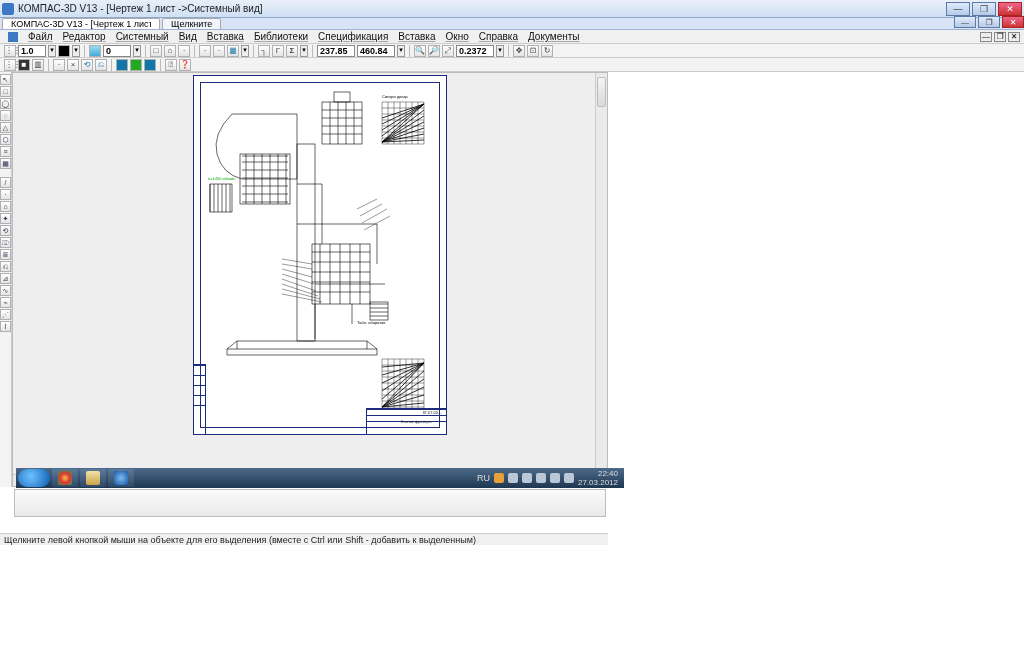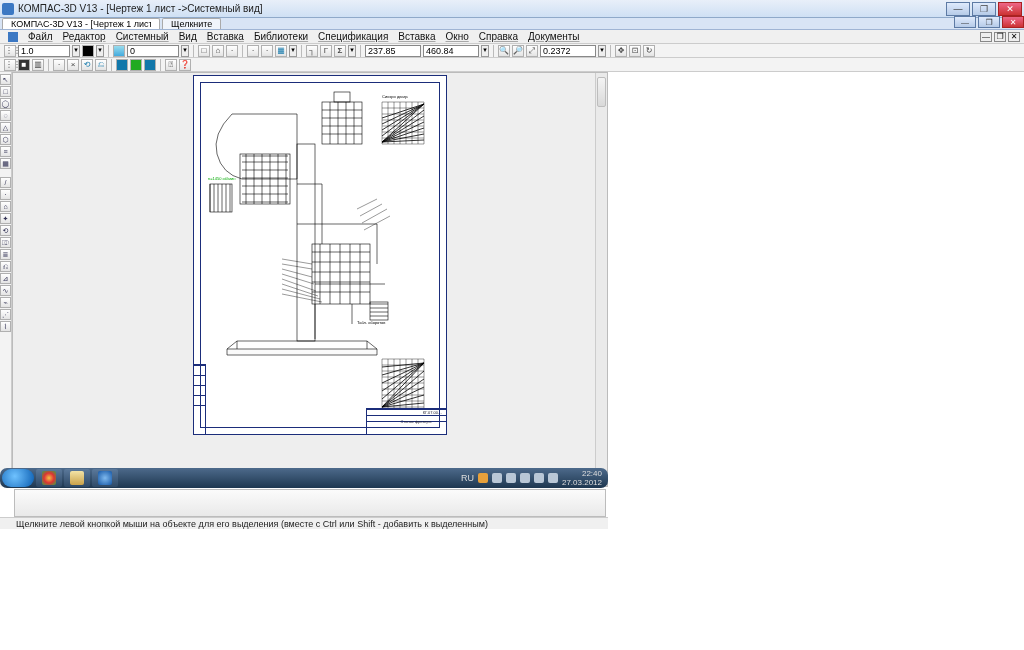--- a/index.html
+++ b/index.html
@@ -16,38 +16,38 @@
   .tab { font-size:9px; padding:0 8px; background:#fff; border:1px solid #aaa; border-bottom:none; height:11px; display:flex; align-items:center; border-radius:2px 2px 0 0; margin-right:2px;}
   .tab2 { background:#f0f4fb;}
   .menubar { height:14px; background:#f0f0f0; display:flex; align-items:center; padding-left:8px; gap:2px; border-bottom:1px solid #ccc;}
   .menubar .sysicon { width:10px; height:10px; background:#3c78c3; margin-right:4px;}
   .menuitem { font-size:10px; text-decoration:underline; text-decoration-color:rgba(0,0,0,0.3); padding:0 4px; cursor:default; color:#111;}
   .mdibtns { margin-left:auto; display:flex; gap:2px; padding-right:4px;}
   .mdibtn { width:12px; height:10px; border:1px solid #888; background:#eee; font-size:8px; line-height:8px; text-align:center;}
   .toolbar { height:14px; background:#f3f3f3; display:flex; align-items:center; padding:0 4px; gap:2px; border-bottom:1px solid #ccc;}
   .tbtn { width:12px; height:12px; border:1px solid #b0b0b0; background:linear-gradient(#fff,#e4e4e4); font-size:8px; line-height:10px; text-align:center; color:#444;}
   .tinput { height:12px; border:1px solid #888; font-size:9px; padding:0 2px; background:#fff;}
-  .tinput.sm { width:52px;}
-  .tinput.md { width:56px;}
+  .tinput.sm { width:28px;font-weight:bold;}
+  .tinput.md { width:38px;font-weight:bold;}
   .sep { width:1px; height:12px; background:#bbb; margin:0 2px;}
   .dd { width:8px; height:12px; border:1px solid #999; background:#eee; font-size:7px; text-align:center;}
   .mainrow { display:flex; height:415px; background:#eee;}
   .lefttools { width:12px; background:#f3f3f3; border-right:1px solid #ccc; display:flex; flex-direction:column; gap:1px; padding-top:2px;}
   .ltbtn { width:11px; height:11px; margin:0 auto; border:1px solid #b0b0b0; background:linear-gradient(#fff,#e4e4e4); font-size:7px; line-height:9px; text-align:center; color:#335;}
   .canvaswrap { flex:1; background:#fff; position:relative; border:1px solid #bbb; margin:0; overflow:hidden;}
   .canvasbg { position:absolute; inset:0; background:#eeeeee;}
   .sheet { position:absolute; left:180px; top:2px; width:254px; height:360px; background:#fff; border:1px solid #1b2d7a;}
   .innerframe { position:absolute; left:6px; top:6px; right:6px; bottom:6px; border:1px solid #1b2d7a;}
   .stamp { position:absolute; right:0; bottom:0; width:80px; height:26px; border:1px solid #1b2d7a; border-right:none; border-bottom:none;}
   .stamp div { border-top:1px solid #1b2d7a; height:6px;}
   .stamp .c { position:absolute; font-size:4px; color:#223; }
   .drawing svg { position:absolute; left:8px; top:8px;}
   .proppanel { height:28px; background:linear-gradient(#fbfbfb,#e9e9e9); border:1px solid #bcbcbc; margin:2px 2px 0 14px; width:592px;}
-  .status { height:12px; background:#f0f0f0; border-top:1px solid #ccc; font-size:9px; padding:0 16px; display:flex; align-items:center; color:#222;}
-  .taskbar { position:absolute; left:0; bottom:162px; width:608px; height:20px; background:linear-gradient(#4d6a8b,#1e3750); display:flex; align-items:center; padding:8px 2px; color:#ddd;border-radius:7px;}
+  .status { height:12px; background:#f0f0f0; border-top:1px solid #ccc; font-size:9px; padding:0 4px; display:flex; align-items:center; color:#222;margin-top:16px;}
+  .taskbar { position:absolute; left:16px; bottom:162px; width:608px; height:20px; background:linear-gradient(#4d6a8b,#1e3750); display:flex; align-items:center; padding:8px 2px; color:#ddd;}
   
   .taskbar { bottom:auto; top:468px; width:608px; }
   .start { width:32px; height:18px; border-radius:9px; background:radial-gradient(circle at 40% 40%, #6fc2ff, #0a5db1); margin-right:2px;}
   .taskbtn { width:26px; height:18px; margin-right:2px; border-radius:2px; background:linear-gradient(#5b799b,#2e4966); display:flex; align-items:center; justify-content:center;}
   .taskbtn .ic { width:14px; height:14px; border-radius:2px;}
   .tray { margin-left:auto; display:flex; align-items:center; gap:4px; padding-right:4px;}
   .trayic { width:10px; height:10px; background:#b9c7d6; border-radius:2px;}
   .clock { font-size:8px; text-align:right; line-height:9px;}
   .scroll-v { position:absolute; right:0; top:0; bottom:12px; width:12px; background:#eaeaea; border-left:1px solid #ccc;}
   .scroll-v .thumb{ position:absolute; left:1px; right:1px; top:4px; height:30px; background:linear-gradient(#f4f4f4,#d9d9d9); border:1px solid #bdbdbd; border-radius:2px;}

